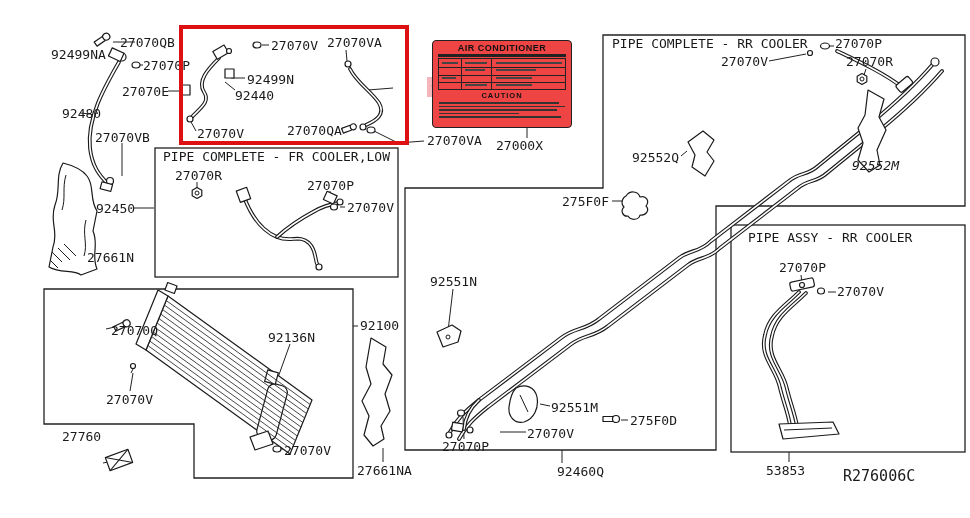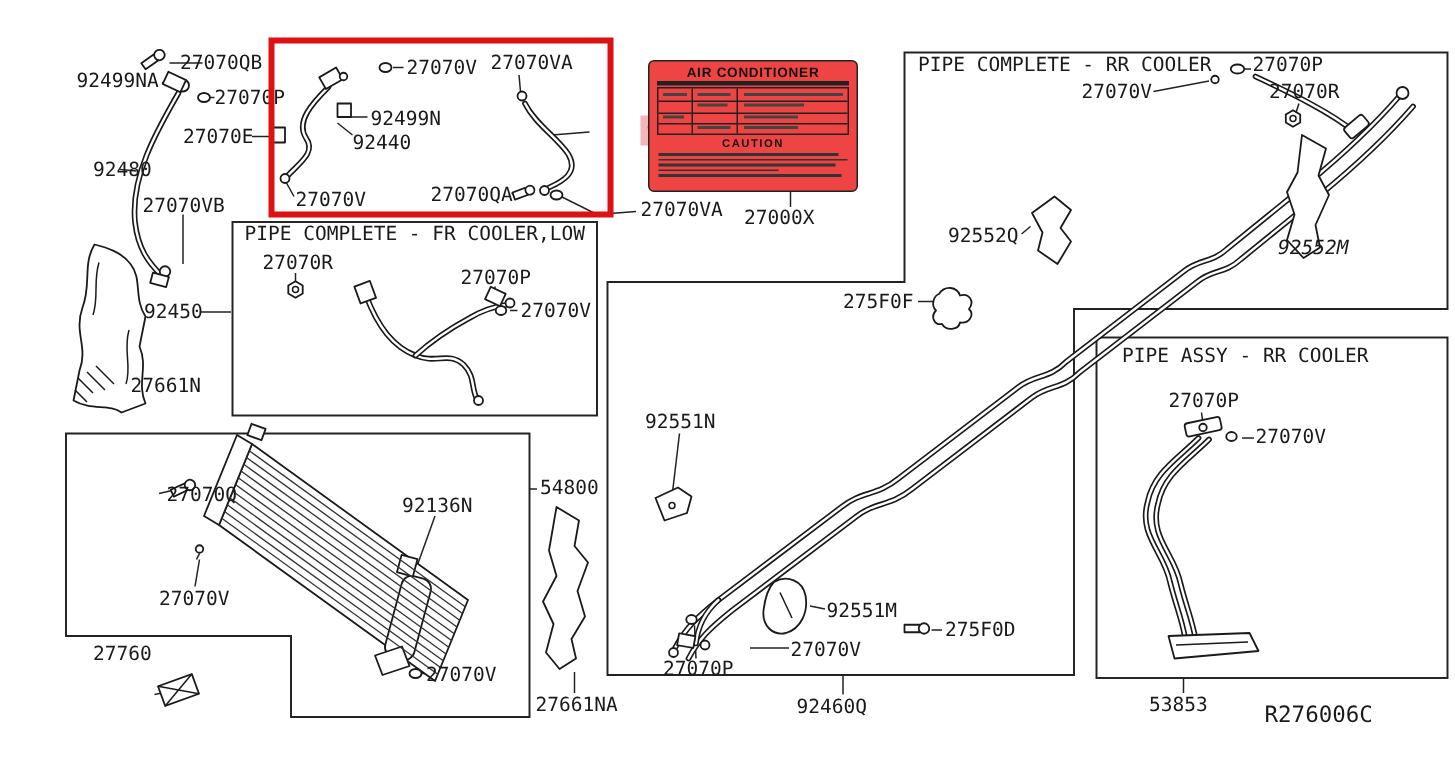--- a/index.html
+++ b/index.html
@@ -276,21 +276,21 @@
       <div class="plabel" style="left: 143px; top: 59px;">27070P</div>
       <div class="plabel" style="left: 122px; top: 85px;">27070E</div>
       <div class="plabel" style="left: 38px; top: 107px; margin-left: 24px;">92480</div>
       <div class="plabel" style="left: 95px; top: 131px;">27070VB</div>
       <div class="plabel" style="left: 96px; top: 202px;">92450</div>
       <div class="plabel" style="left: 87px; top: 251px;">27661N</div>
       <div class="plabel" style="left: 63px; top: 324px; margin-left: 48px;">27070Q</div>
       <div class="plabel" style="left: 268px; top: 331px;">92136N</div>
       <div class="plabel" style="left: 106px; top: 393px;">27070V</div>
       <div class="plabel" style="left: 284px; top: 444px;">27070V</div>
-      <div class="plabel" style="left: 360px; top: 319px;">54800</div>
+      <div class="plabel" style="left: 360px; top: 319px;">92100</div>
       <div class="plabel" style="left: 62px; top: 430px;">27760</div>
       <div class="plabel" style="left: 357px; top: 464px;">27661NA</div>
       <div class="plabel" style="left: 175px; top: 169px;">27070R</div>
       <div class="plabel" style="left: 307px; top: 179px;">27070P</div>
       <div class="plabel" style="left: 347px; top: 201px;">27070V</div>
       <div class="plabel" style="left: 271px; top: 39px;">27070V</div>
       <div class="plabel" style="left: 327px; top: 36px;">27070VA</div>
       <div class="plabel" style="left: 247px; top: 73px;">92499N</div>
       <div class="plabel" style="left: 235px; top: 89px;">92440</div>
       <div class="plabel" style="left: 197px; top: 127px;">27070V</div>
@@ -301,18 +301,18 @@
       <div class="plabel" style="left: 721px; top: 55px;">27070V</div>
       <div class="plabel" style="left: 846px; top: 55px;">27070R</div>
       <div class="plabel" style="left: 632px; top: 151px;">92552Q</div>
       <div class="plabel" style="left: 852px; top: 159px; font-style: italic;">92552M</div>
       <div class="plabel" style="left: 562px; top: 195px;">275F0F</div>
       <div class="plabel" style="left: 430px; top: 275px;">92551N</div>
       <div class="plabel" style="left: 551px; top: 401px;">92551M</div>
       <div class="plabel" style="left: 630px; top: 414px;">275F0D</div>
       <div class="plabel" style="left: 527px; top: 427px;">27070V</div>
       <div class="plabel" style="left: 442px; top: 440px;">27070P</div>
-      <div class="plabel" style="left: 531px; top: 465px;">92460Q</div>
+      <div class="plabel" style="left: 557px; top: 465px;">92460Q</div>
       <div class="plabel" style="left: 779px; top: 261px;">27070P</div>
       <div class="plabel" style="left: 837px; top: 285px;">27070V</div>
       <div class="plabel" style="left: 766px; top: 464px;">53853</div>
     </div>
 </div>
 
 </body></html>

